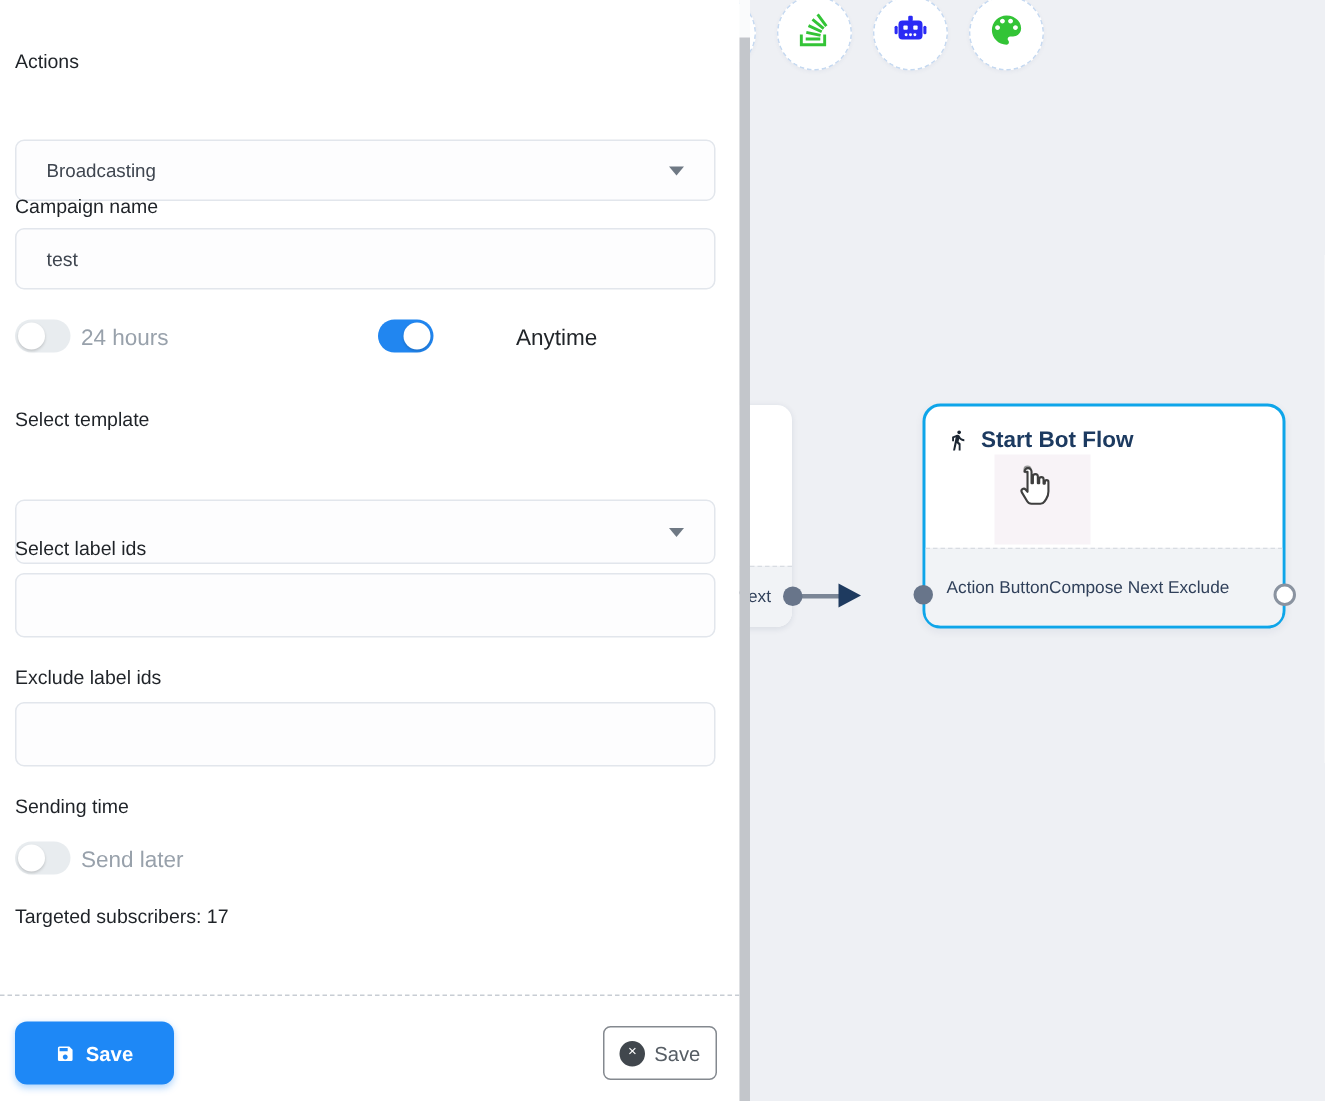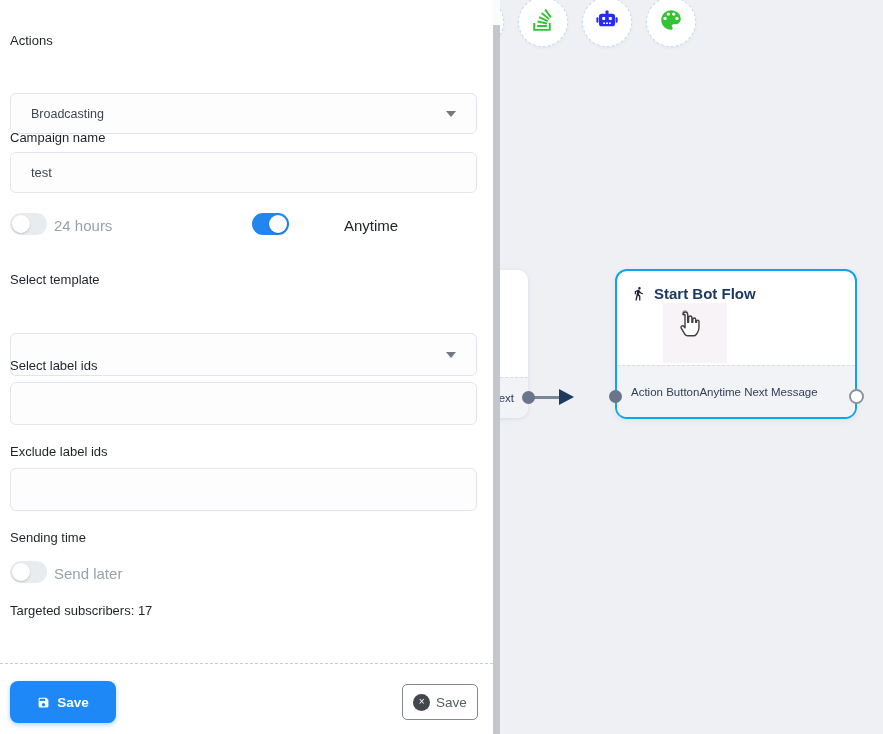--- a/index.html
+++ b/index.html
@@ -136,21 +136,21 @@
       <div class="node-header">
         <span style="display:flex;">
           <svg width="15" height="15" viewBox="0 0 24 24" fill="#1d2733">
             <path d="M13.5 5.5c1.1 0 2-.9 2-2s-.9-2-2-2-2 .9-2 2 .9 2 2 2zM9.8 8.9L7 23h2.1l1.8-8 2.1 2v6h2v-7.5l-2.1-2 .6-3C14.8 12 16.8 13 19 13v-2c-1.9 0-3.5-1-4.3-2.4l-1-1.6c-.4-.6-1-1-1.7-1-.3 0-.5.1-.8.1L6 8.3V13h2V9.6l1.8-.7z"></path>
           </svg>
         </span>
         <span>Start Bot Flow</span>
       </div>
       <div class="node-footer">
         <span>Action Button</span>
-        <span>Anytime Next Message</span>
+        <span>Compose Next Exclude</span>
       </div>
       <div class="port port-filled" style="left:-8px; bottom:14px;"></div>
       <div class="port port-open" style="right:-9px; bottom:13px;"></div>
     </div>
 
     <div class="cursor-highlight"></div>
     <div class="hand-cursor">
       <svg width="42" height="44" viewBox="0 0 42 44">
         <circle cx="17" cy="9" r="2.7" fill="#999"></circle>
         <path d="M15 10.5c0-1.3 1.05-2.4 2.35-2.4 1.3 0 2.35 1.1 2.35 2.4v7.7h.9v-4.5c0-.9.75-1.65 1.65-1.65s1.65.75 1.65 1.65v4.5h.9v-2.7c0-.8.65-1.45 1.45-1.45.8 0 1.45.65 1.45 1.45v2.9h.85v-1.1c0-.65.55-1.2 1.2-1.2.66 0 1.2.55 1.2 1.2v6.4c0 1.75-.5 3.4-1.45 4.85l-1.1 1.7c-.62.95-1.68 1.55-2.82 1.55h-5.9c-1.2 0-2.3-.63-2.9-1.67l-3.55-5.9c-.42-.7-.27-1.6.37-2.1.65-.52 1.58-.43 2.12.2l1.3 1.55V10.5z" fill="#fff" stroke="#3f3f3f" stroke-width="1.4" stroke-linejoin="round"></path>

